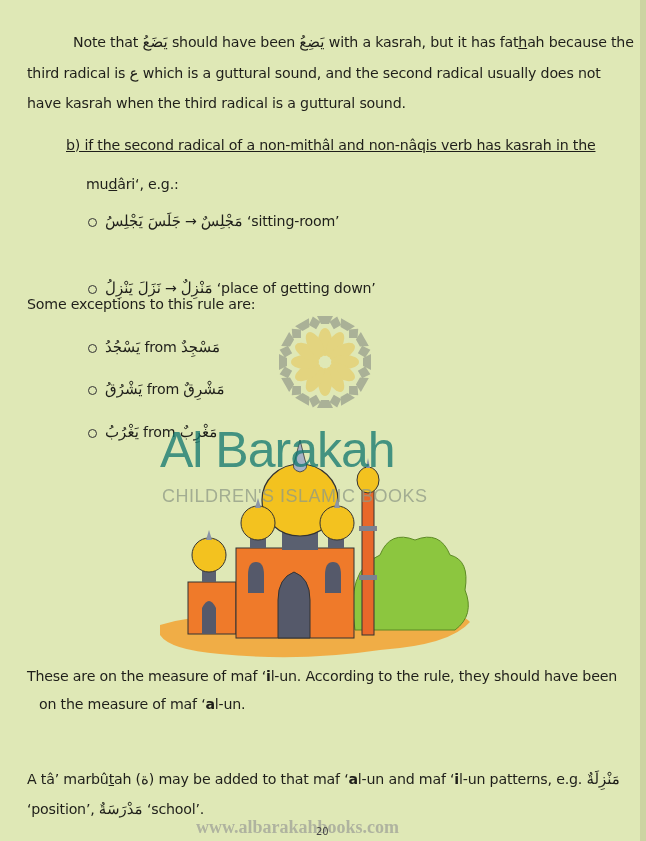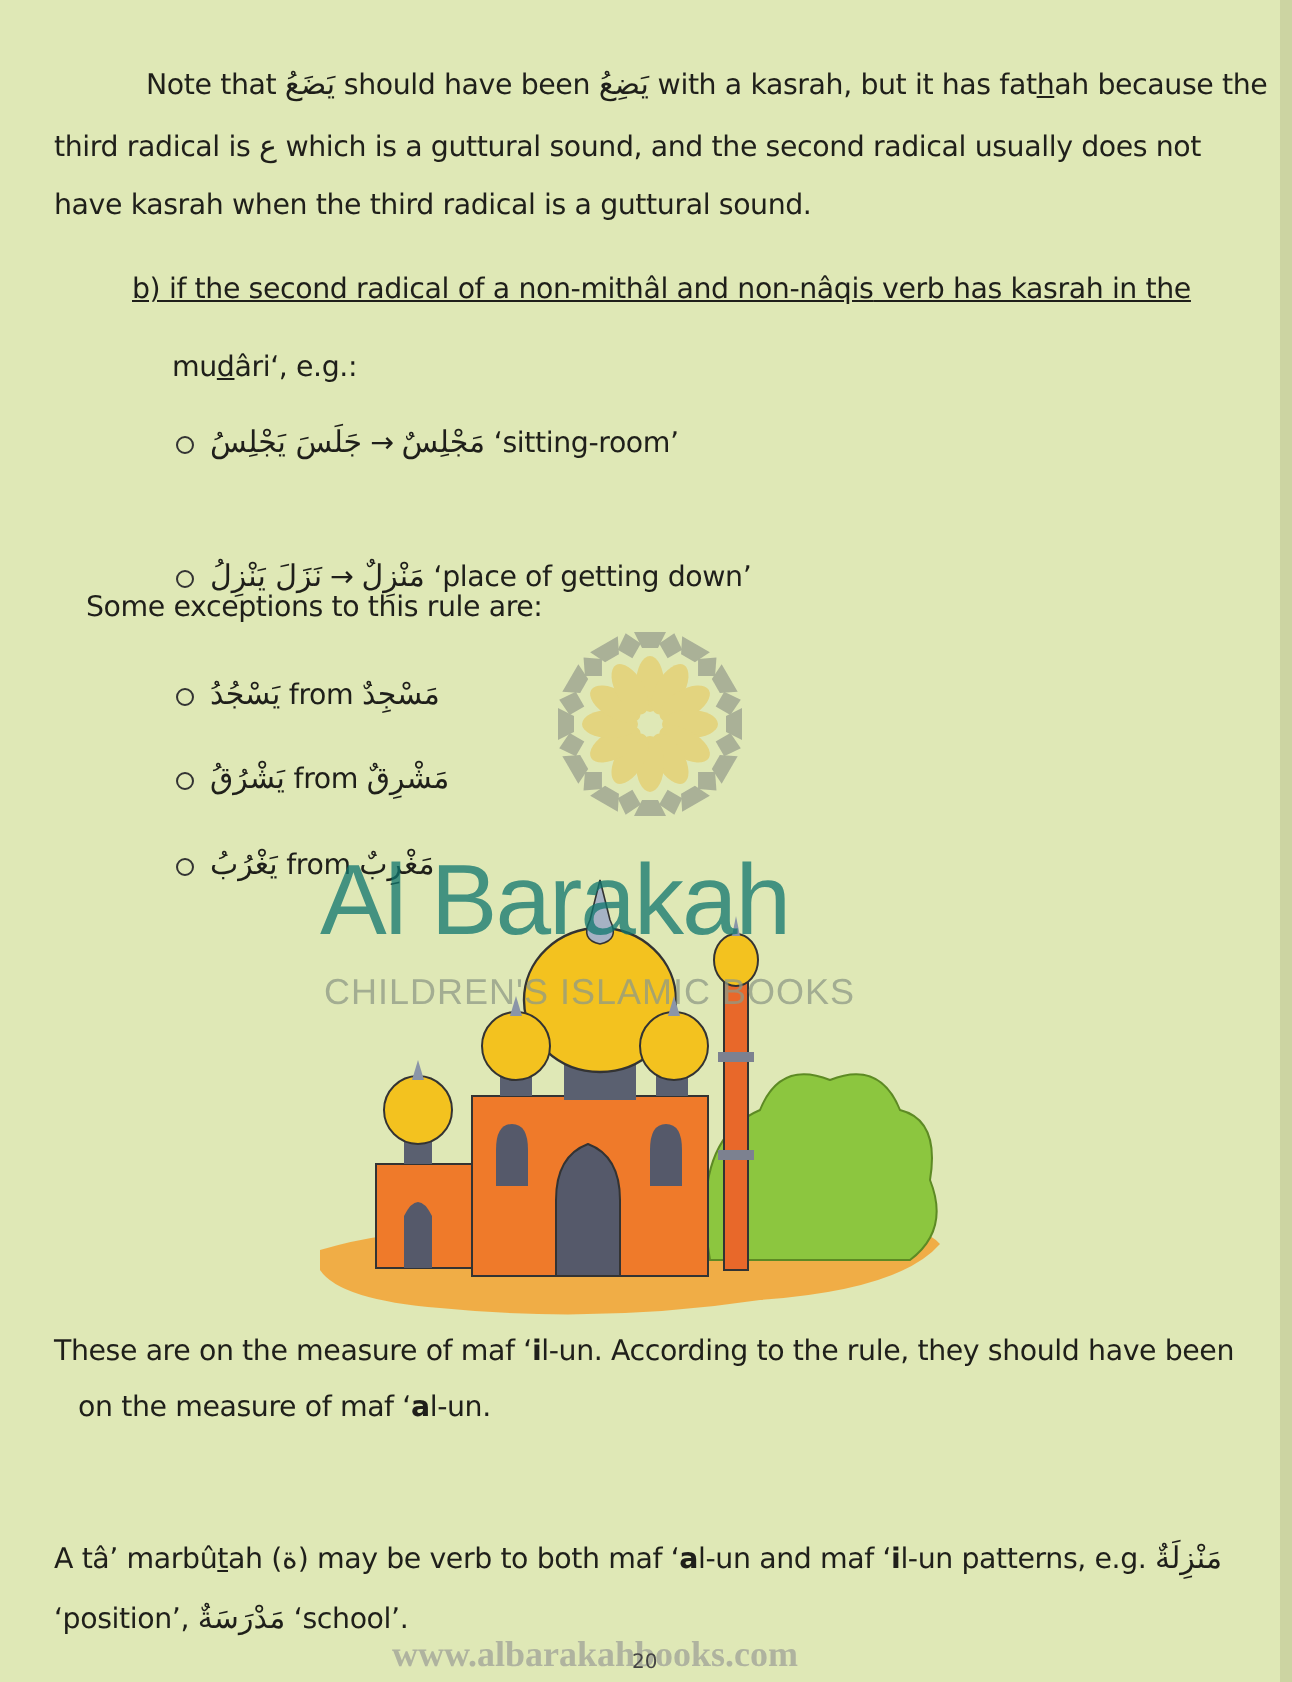--- a/index.html
+++ b/index.html
@@ -45,21 +45,21 @@
 <div class="line" style="left:86px; top:176px;">
   <span>mu</span><span class="u">d</span><span>âri‘, e.g.:</span>
 </div>
 <div class="line" style="left:88px; top:212px;">
   <span class="bullet"></span><span class="ar">جَلَسَ يَجْلِسُ</span><span class="arrow">→</span><span class="ar">مَجْلِسٌ</span><span> ‘sitting-room’</span>
 </div>
 <div class="line" style="left:88px; top:256px;margin-top:23px;">
   <span class="bullet"></span><span class="ar">نَزَلَ يَنْزِلُ</span><span class="arrow">→</span><span class="ar">مَنْزِلٌ</span><span> ‘place of getting down’</span>
 </div>
 
-<div class="line" style="left:27px; top:296px;margin-left:16px;">Some exceptions to this rule are:</div>
+<div class="line" style="left:27px; top:296px;">Some exceptions to this rule are:</div>
 <div class="line" style="left:88px; top:338px;">
   <span class="bullet"></span><span class="ar">يَسْجُدُ</span><span> from </span><span class="ar">مَسْجِدٌ</span>
 </div>
 <div class="line" style="left:88px; top:380px;">
   <span class="bullet"></span><span class="ar">يَشْرُقُ</span><span> from </span><span class="ar">مَشْرِقٌ</span>
 </div>
 <div class="line" style="left:88px; top:423px;">
   <span class="bullet"></span><span class="ar">يَغْرُبُ</span><span> from </span><span class="ar">مَغْرِبٌ</span>
 </div>
 
@@ -149,20 +149,20 @@
 <div class="wm-sub">CHILDREN'S ISLAMIC BOOKS</div>
 
 <div class="line" style="left:27px; top:668px;">
   <span>These are on the measure of maf ‘</span><b>i</b><span>l-un. According to the rule, they should have been</span>
 </div>
 <div class="line" style="left:27px; top:696px;margin-left:12px;">
   <span>on the measure of maf ‘</span><b>a</b><span>l-un.</span>
 </div>
 
 <div class="line" style="left:27px; top:770px;">
-  <span>A tâ’ marbû</span><span class="u">t</span><span>ah (</span><span class="ar">ة</span><span>) may be verb to both maf ‘</span><b>a</b><span>l-un and maf ‘</span><b>i</b><span>l-un patterns, e.g. </span><span class="ar">مَنْزِلَةٌ</span>
+  <span>A tâ’ marbû</span><span class="u">t</span><span>ah (</span><span class="ar">ة</span><span>) may be added to that maf ‘</span><b>a</b><span>l-un and maf ‘</span><b>i</b><span>l-un patterns, e.g. </span><span class="ar">مَنْزِلَةٌ</span>
 </div>
 <div class="line" style="left:27px; top:800px;">
   <span>‘position’, </span><span class="ar">مَدْرَسَةٌ</span><span> ‘school’.</span>
 </div>
 
 <div class="wm-url">www.albarakahbooks.com</div>
 <div class="page-num">20</div>
 
 </body></html>

